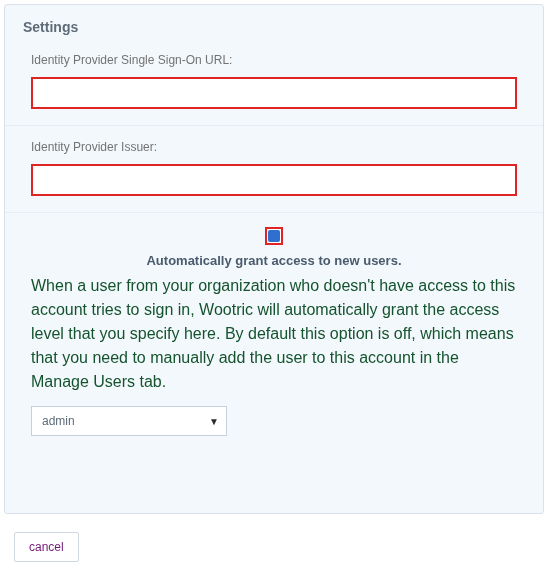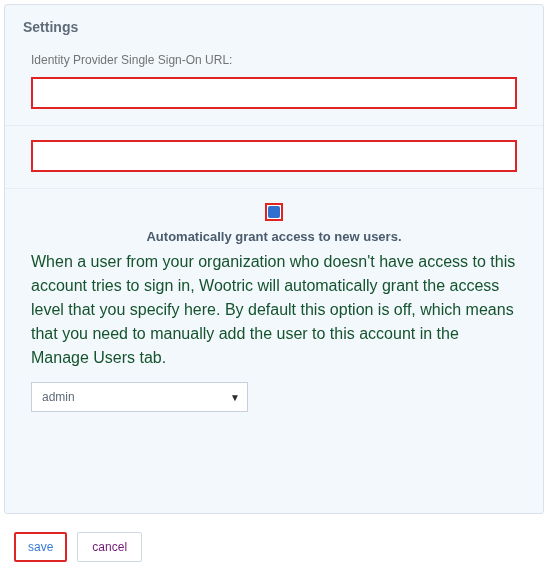--- a/index.html
+++ b/index.html
@@ -83,21 +83,21 @@
     color: #4a5b6d;
   }
   .help-text {
     font-size: 16px;
     color: #14532d;
     line-height: 1.5;
     margin-bottom: 12px;
   }
   .select-wrap {
     position: relative;
-    width: 217px;
+    width: 196px;
   }
   .select-input {
     width: 100%;
     height: 30px;
     border: 1px solid #c7d0da;
     background: #ffffff;
     padding: 4px 26px 4px 10px;
     font-size: 12px;
     color: #5e6b78;
     appearance: none;
@@ -142,20 +142,21 @@
 
 <div class="panel">
   <div class="panel-title">Settings</div>
 
   <div class="section">
     <div class="field-label">Identity Provider Single Sign-On URL:</div>
     <input type="text" class="text-input" value="" style="">
   </div>
 
   <div class="section">
+    <div class="field-label">Identity Provider Issuer:</div>
     <input type="text" class="text-input" value="" style="">
   </div>
 
 
   <div class="section last">
     <div class="checkbox-row">
       <div class="checkbox-box">
         <div class="checkbox-inner"></div>
       </div>
       <div class="checkbox-label">Automatically grant access to new users.</div>
@@ -164,15 +165,14 @@
     <div class="select-wrap">
       <select class="select-input">
         <option>admin</option>
       </select>
       <span class="select-caret">▼</span>
     </div>
   </div>
 </div>
 
 <div class="button-row">
-  <button class="btn btn-primary-outline">save</button>
   <button class="btn">cancel</button>
 </div>
 
 </body></html>

